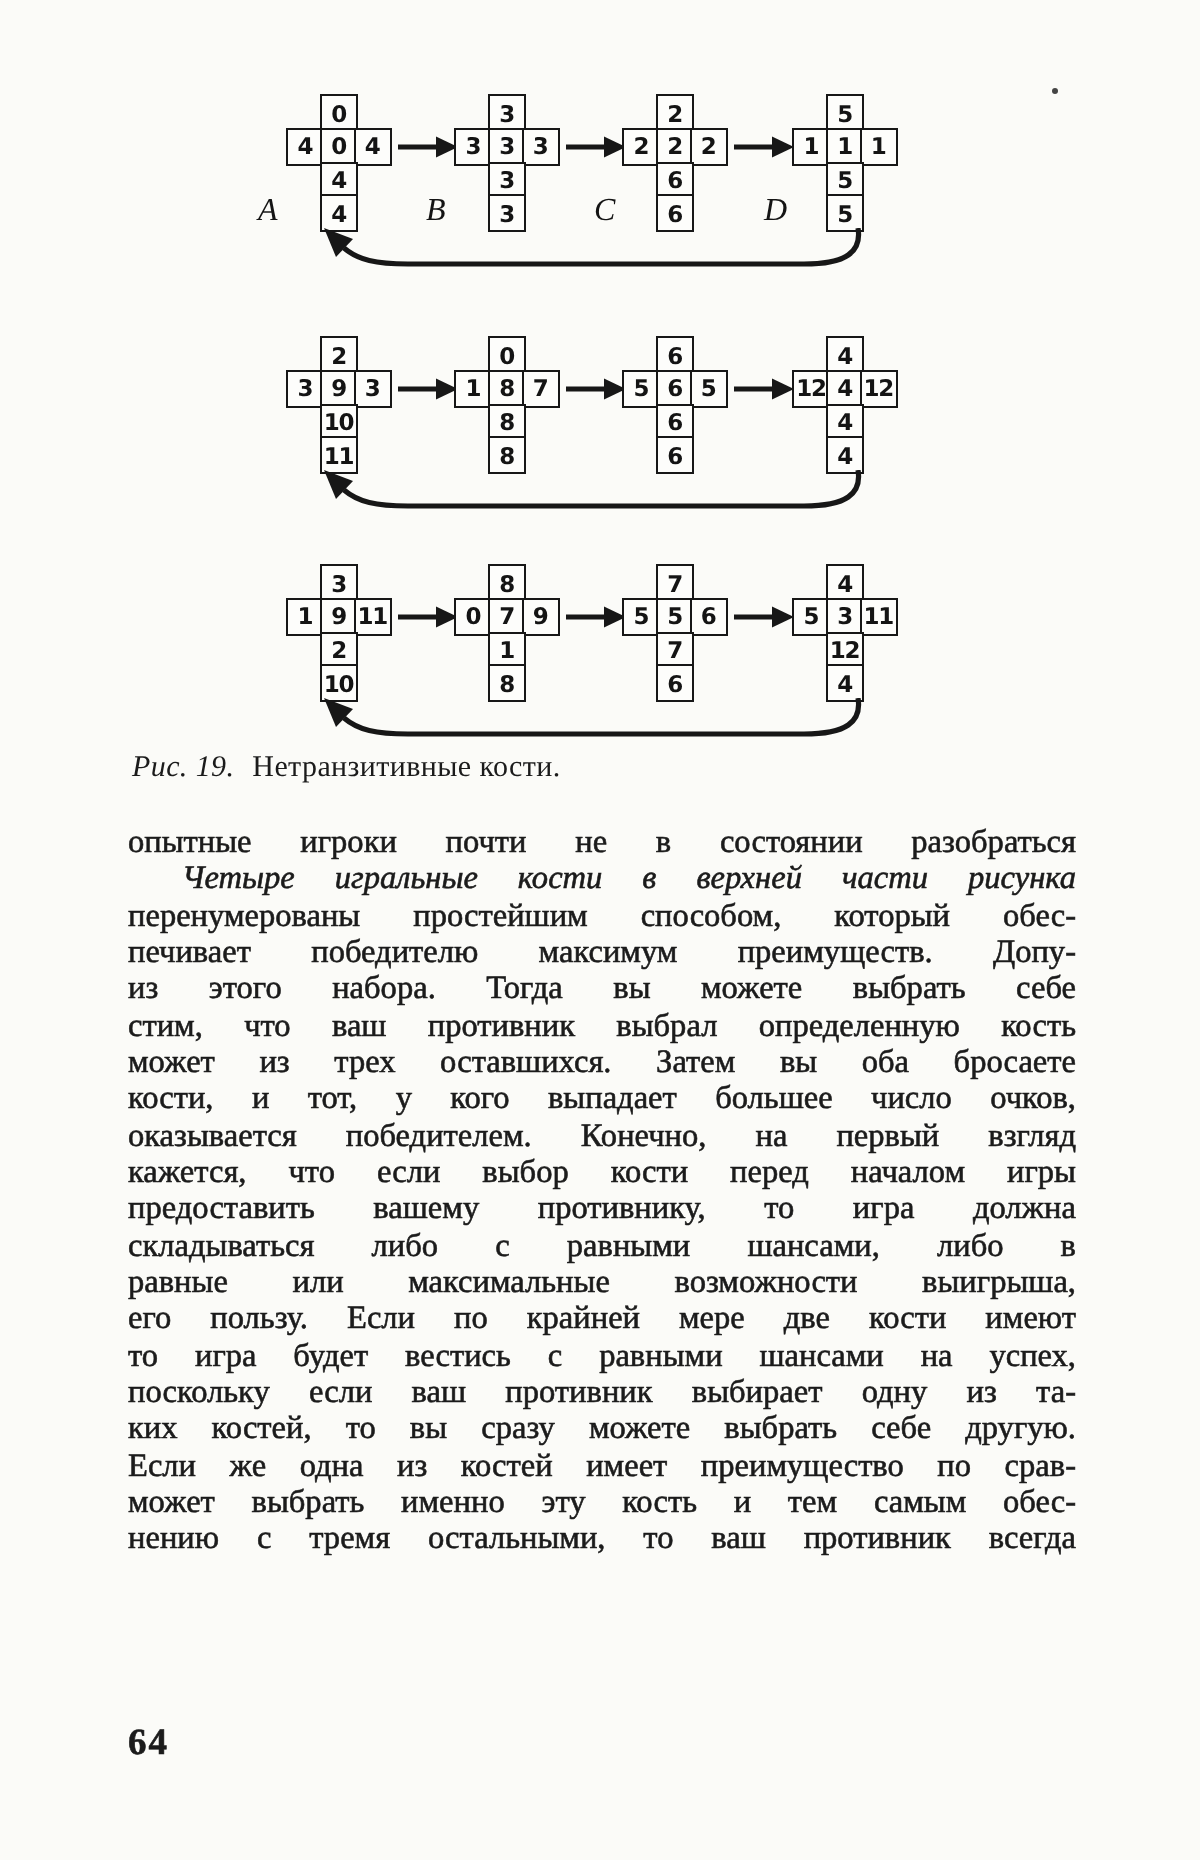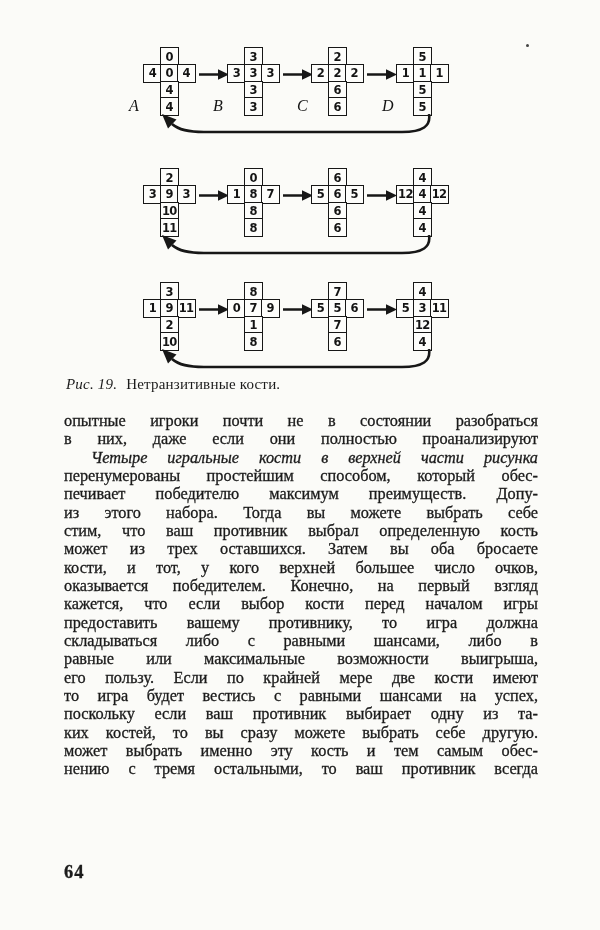--- a/index.html
+++ b/index.html
@@ -202,34 +202,34 @@
         <polygon points="162,0 176.5,5.5 168,14.5"></polygon>
       </svg></div>
   </div>
 
 <div class="speck"></div>
 
 <div class="caption"><span class="lab">Рис. 19.</span><span>Нетранзитивные кости.</span></div>
 
 <div class="bodytext">
     <div class="tline">опытные игроки почти не в состоянии разобраться</div>
-    <div class="tline">в них, даже если они полностью проанализируют</div>
     <div class="tline ind">Четыре игральные кости в верхней части рисунка</div>
     <div class="tline">перенумерованы простейшим способом, который обес-</div>
     <div class="tline">печивает победителю максимум преимуществ. Допу-</div>
     <div class="tline">из этого набора. Тогда вы можете выбрать себе</div>
     <div class="tline">стим, что ваш противник выбрал определенную кость</div>
     <div class="tline">может из трех оставшихся. Затем вы оба бросаете</div>
-    <div class="tline">кости, и тот, у кого верхней большее число очков,</div>
+    <div class="tline">кости, и тот, у кого выпадает большее число очков,</div>
     <div class="tline">оказывается победителем. Конечно, на первый взгляд</div>
     <div class="tline">кажется, что если выбор кости перед началом игры</div>
     <div class="tline">предоставить вашему противнику, то игра должна</div>
     <div class="tline">складываться либо с равными шансами, либо в</div>
     <div class="tline">равные или максимальные возможности выигрыша,</div>
     <div class="tline">его пользу. Если по крайней мере две кости имеют</div>
     <div class="tline">то игра будет вестись с равными шансами на успех,</div>
     <div class="tline">поскольку если ваш противник выбирает одну из та-</div>
     <div class="tline">ких костей, то вы сразу можете выбрать себе другую.</div>
+    <div class="tline">Если же одна из костей имеет преимущество по срав-</div>
     <div class="tline">может выбрать именно эту кость и тем самым обес-</div>
     <div class="tline">нению с тремя остальными, то ваш противник всегда</div>
   </div>
 
 <div class="pagenum">64</div>
 
 </body></html>

